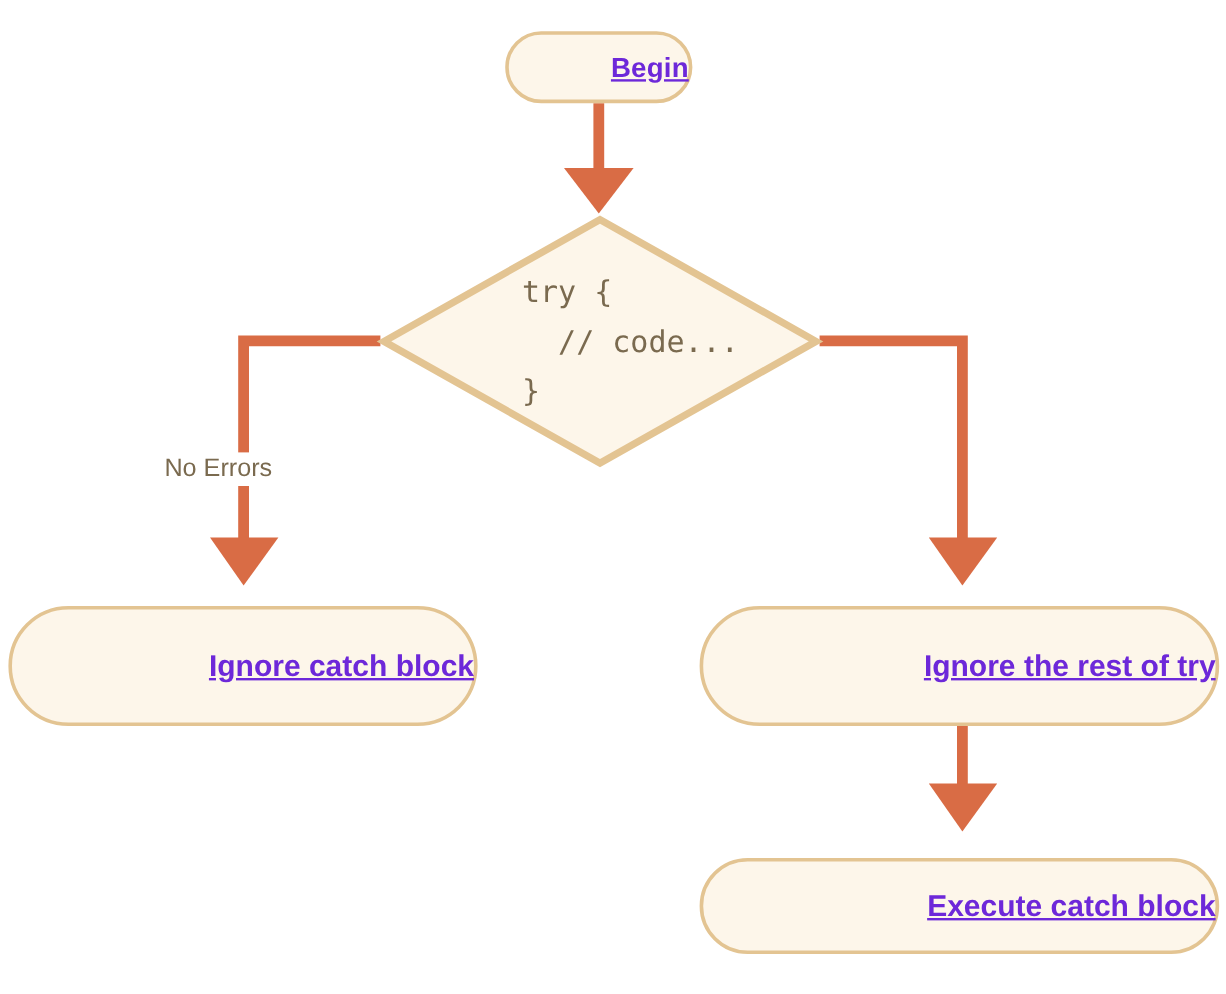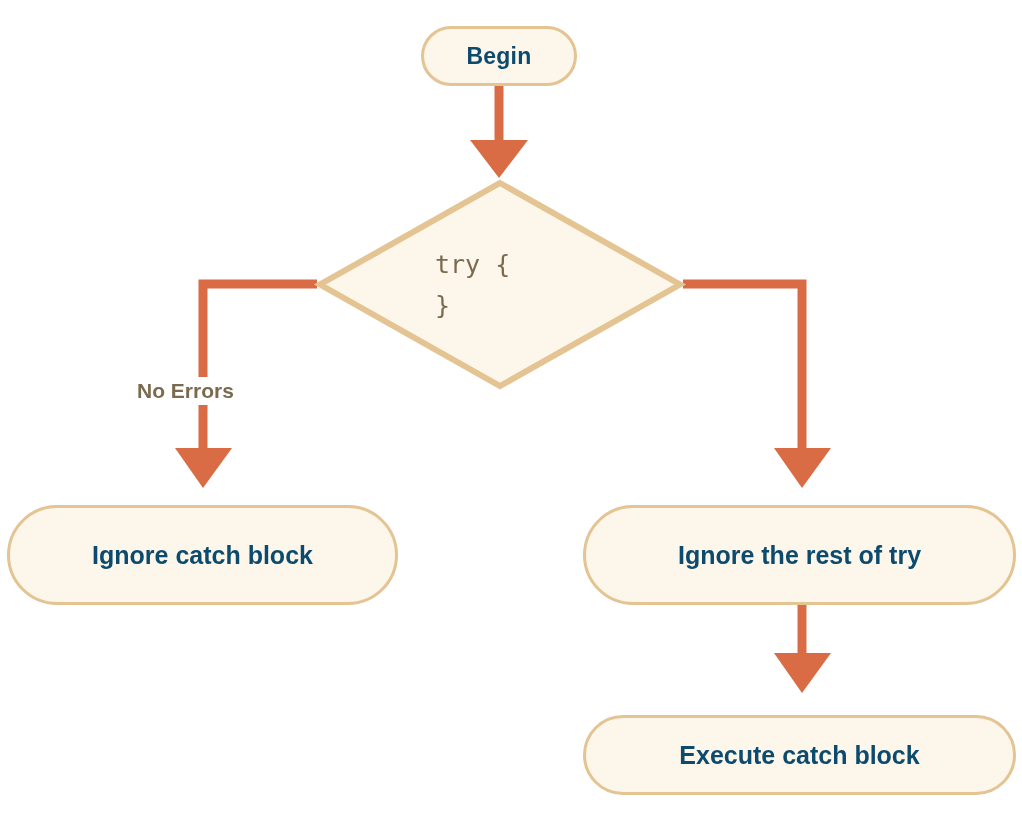--- a/index.html
+++ b/index.html
@@ -27,24 +27,25 @@
     width: 1022px;
     height: 828px;
   }
   .node {
     position: absolute;
     box-sizing: border-box;
     background: #fdf6ea;
     border: 3px solid #e3c492;
     display: flex;
     align-items: center;
-    justify-content: center;
-    color: #0c4a6e;
+    justify-content: flex-end;
+    color: #6d28d9;
     font-weight: bold;
     text-align: center;
+    text-decoration: underline;
   }
   .node-pill {
     border-radius: 999px;
   }
   .node-begin {
     left: 421px;
     top: 26px;
     width: 156px;
     height: 60px;
     font-size: 23px;
@@ -105,21 +106,21 @@
     pointer-events: none;
     text-align: center;
   }
   .decision-line {
     display: block;
   }
   
   .edge-label {
     position: absolute;
     color: #7a6a4f;
-    font-weight: bold;
+    font-weight: normal;
     font-size: 21px;
     white-space: nowrap;
     background: #ffffff;
     padding: 1px 5px;
     line-height: 26px;
   }
   .label-no-errors {
     left: 132px;
     top: 377px;
   }
@@ -160,20 +161,21 @@
   <div class="node node-pill node-begin">
     <span>Begin</span>
   </div>
 
   <div class="decision">
     <svg width="366" height="209" viewBox="0 0 366 209">
       <polygon points="183,3 363,104.5 183,206 3,104.5" fill="#fdf6ea" stroke="#e3c492" stroke-width="6" stroke-linejoin="miter"></polygon>
     </svg>
     <div class="decision-text">
       <span class="decision-line">try {</span>
+      <span class="decision-line">  // code...</span>
       <span class="decision-line">}</span>
     </div>
   </div>
 
   <div class="edge-label label-no-errors">No Errors</div>
 
 
   <div class="node node-pill node-ignore-try">
     <span>Ignore the rest of try</span>
   </div>

